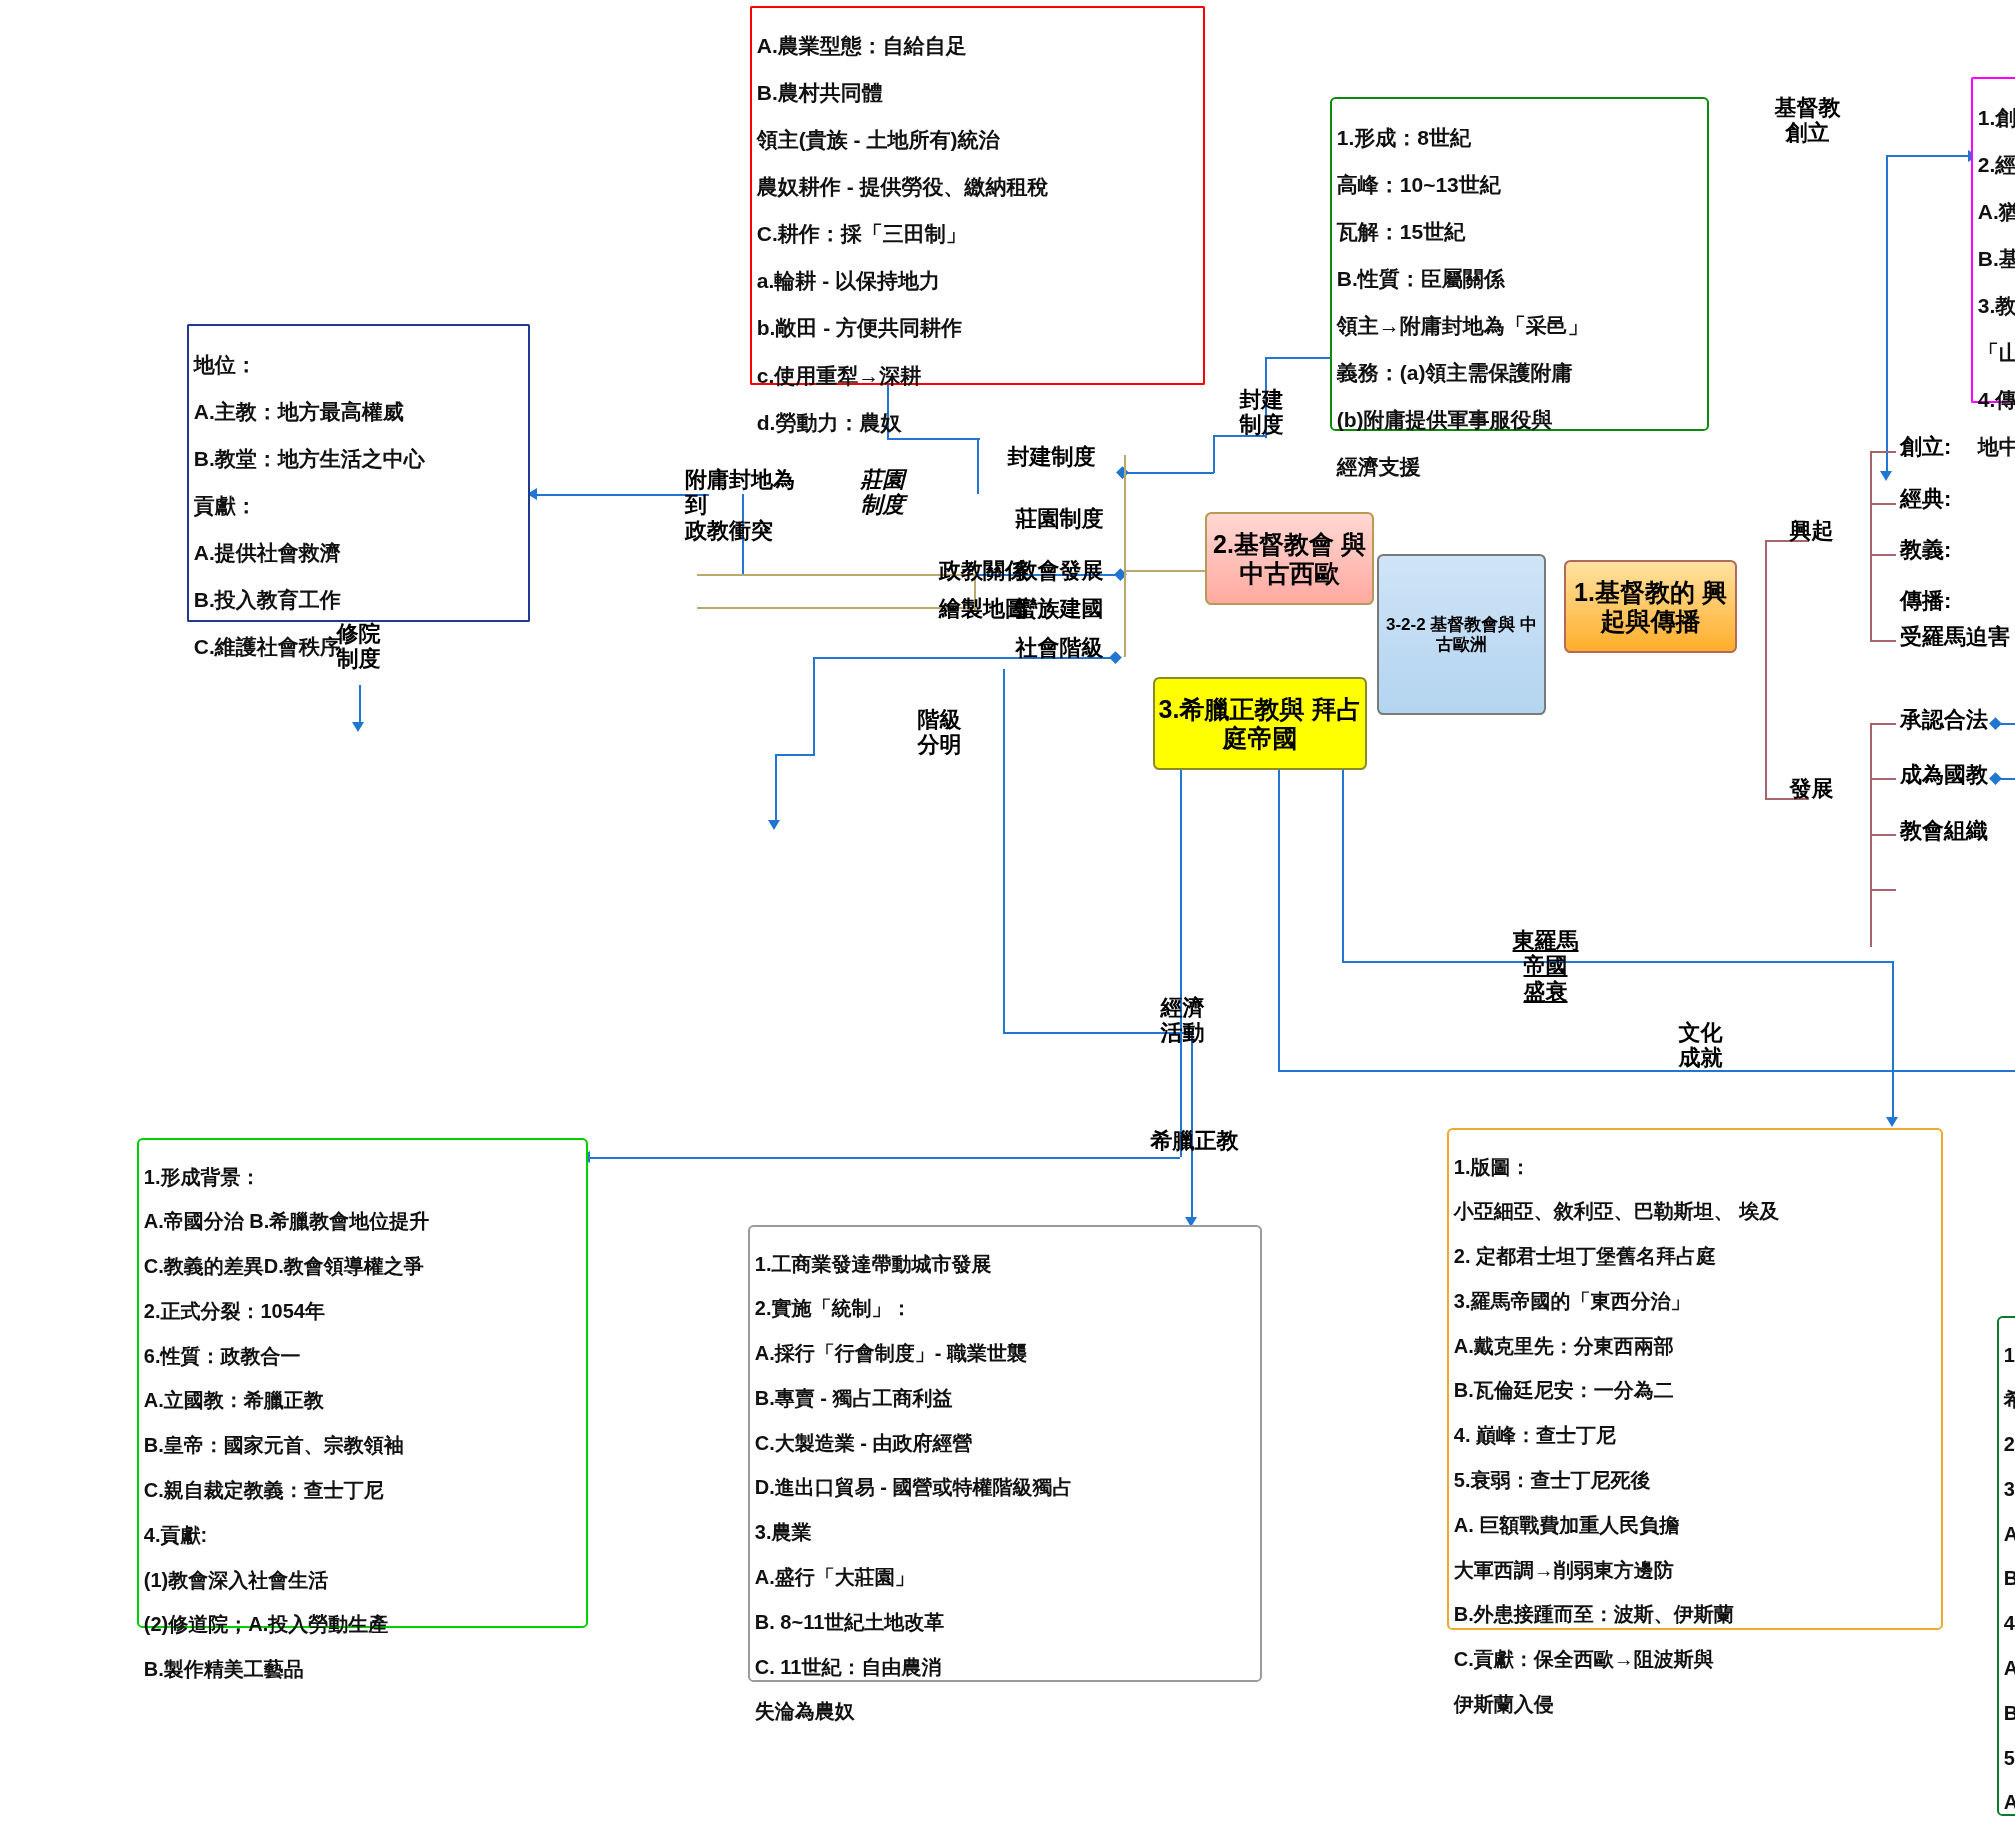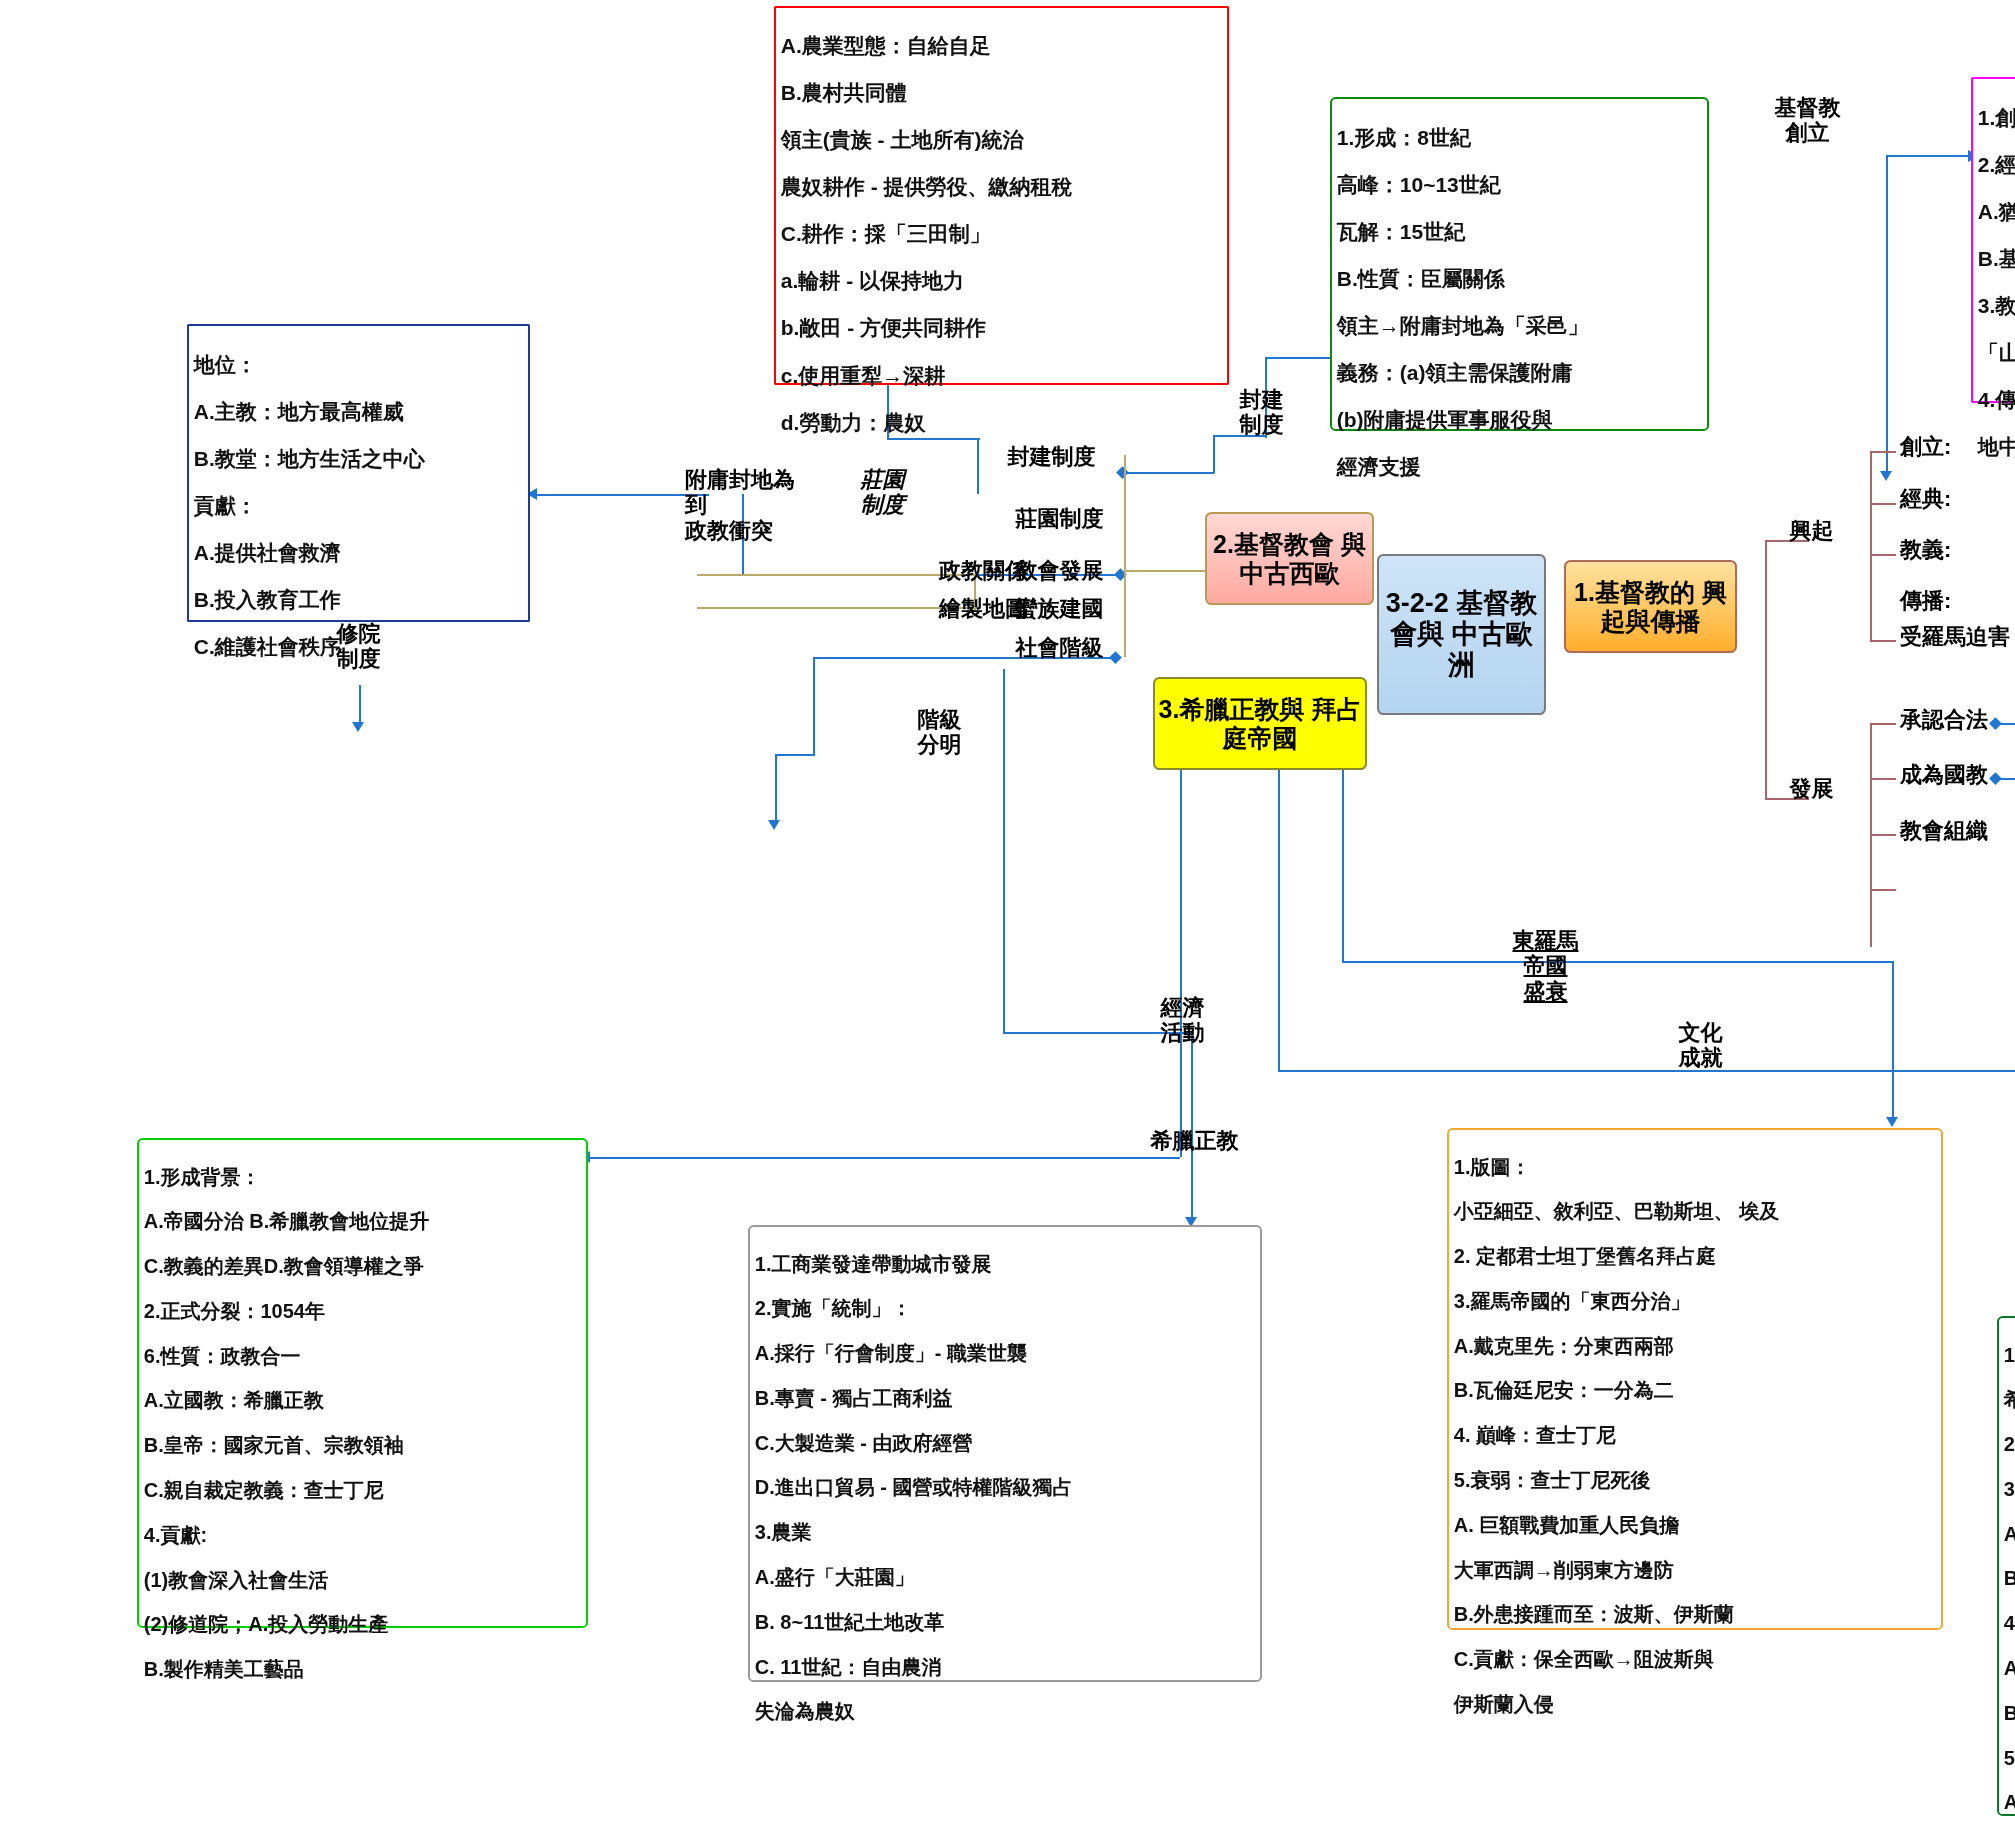--- a/index.html
+++ b/index.html
@@ -19,21 +19,21 @@
   .note.orange{border-color:#f0a830;border-width:2.4px;}
   .note.gray{border-color:#9a9a9a;border-width:2px;}
   .note.brightgreen{border-color:#00d000;border-width:2.4px;}
   .note.darkgreen{border-color:#0a7a2a;border-width:2.4px;}
 
   
   .node{position:absolute;box-sizing:border-box;text-align:center;
         font-weight:700;color:#000;line-height:1.15;border-radius:6.4px;
         display:flex;flex-direction:column;justify-content:center;align-items:center;}
   .node.center{background:linear-gradient(180deg,#cfe4f7 0%,#b3d4f0 100%);
-               border:2px solid #7a7a7a;font-size:27px;}
+               border:2px solid #7a7a7a;font-size:17px;}
   .node.pink{background:linear-gradient(180deg,#ffd8d4 0%,#ffa9a0 100%);
              border:2px solid #b79a55;font-size:25px;}
   .node.yellow{background:#ffff00;border:2px solid #8a8a2a;font-size:25px;}
   .node.orangeN{background:linear-gradient(180deg,#ffe2a0 0%,#ffae2b 100%);
                 border:2px solid #b06a5a;font-size:25px;}
 
   
   .lbl{position:absolute;font-weight:700;color:#000;font-size:22px;line-height:1.15;
        white-space:pre-line;text-align:center;}
   .lbl.start{text-align:left;}
@@ -126,21 +126,21 @@
   <div class="ln-h maroon" style="left:1870px;top:778px;width:26px;"></div>
   <div class="ln-h maroon" style="left:1870px;top:834px;width:26px;"></div>
   <div class="ln-h maroon" style="left:1870px;top:889px;width:26px;"></div>
 
   <div class="dot" style="left:1991px;top:719px;"></div>
   <div class="ln-h" style="left:1995px;top:723px;width:133px;"></div>
 
   <div class="dot" style="left:1991px;top:774px;"></div>
   <div class="ln-h" style="left:1995px;top:778px;width:109px;"></div>
 
-  <div class="box note red" style="left:750px;top:5.6px;width:455px;height:379px;margin-left:24px;">
+  <div class="box note red" style="left:750px;top:5.6px;width:455px;height:379px;">
     <span class="ln">A.農業型態：自給自足</span>
     <span class="ln">B.農村共同體</span>
     <span class="ln">領主(貴族 - 土地所有)統治</span>
     <span class="ln">農奴耕作 - 提供勞役、繳納租稅</span>
     <span class="ln"> C.耕作：採「三田制」</span>
     <span class="ln">a.輪耕 - 以保持地力</span>
     <span class="ln">b.敞田 - 方便共同耕作</span>
     <span class="ln">c.使用重犁→深耕</span>
     <span class="ln">d.勞動力：農奴</span>
   </div>

